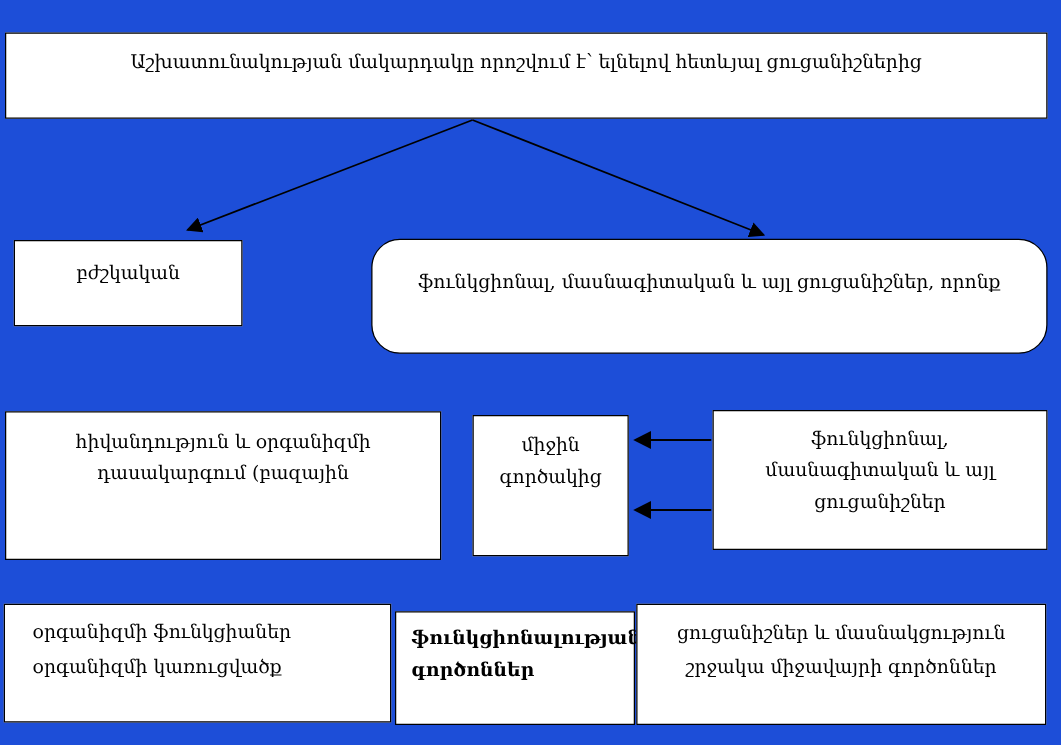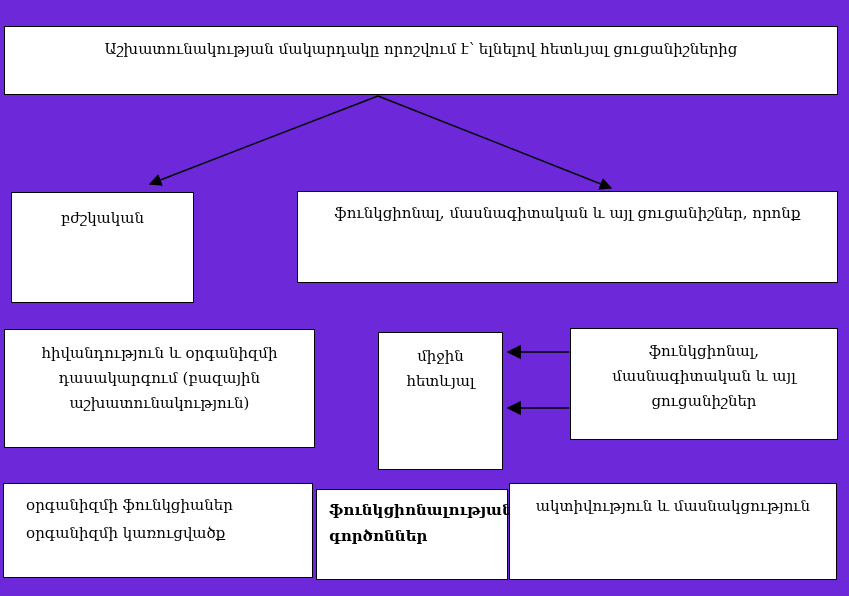--- a/index.html
+++ b/index.html
@@ -4,42 +4,42 @@
 <style>
   html, body {
     margin: 0;
     padding: 0;
     background: #ffffff;
   }
   #canvas {
     position: relative;
     width: 849px;
     height: 596px;
-    background: #6d28d9;
+    background: #1d4ed8;
     font-family: "DejaVu Serif", "DejaVu Sans", serif;
     color: #000000;
     overflow: hidden;
   }
   .box {
     position: absolute;
     box-sizing: border-box;
     border: 1.5px solid #000000;
     background: #ffffff;
     font-size: 15px;
     line-height: 25px;
   }
   .center { text-align: center; }
   .leftalign { text-align: left; }
   .line { white-space: nowrap; }
 
   #top-box        { left: 4px;   top: 26px;  width: 834px; height: 69px;  padding-top: 10px; }
-  #medical-box    { left: 11px;  top: 192px; width: 183px; height: 111px;  padding-top: 13px; }
-  #functional-top-box { left: 297px; top: 191px; width: 541px; height: 92px; padding-top: 9px; }
-  #disease-box    { left: 4px;   top: 329px; width: 311px; height: 119px; padding-top: 11px; }
-  #coefficient-box{ left: 378px; top: 332px; width: 125px; height: 138px; padding-top: 11px; }
+  #medical-box    { left: 11px;  top: 192px; width: 183px; height: 69px;  padding-top: 13px; }
+  #functional-top-box { left: 297px; top: 191px; width: 541px; height: 92px; padding-top: 21px; border-radius: 23px; }
+  #disease-box    { left: 4px;   top: 329px; width: 349px; height: 119px; padding-top: 11px; }
+  #coefficient-box{ left: 378px; top: 332px; width: 125px; height: 113px; padding-top: 11px; }
   #functional-side-box { left: 570px; top: 328px; width: 268px; height: 112px; padding-top: 10px; }
   #organism-box   { left: 3px;   top: 483px; width: 310px; height: 95px;  padding: 7px 6px 0 22px; line-height: 28px; }
   #icf-box        { left: 316px; top: 489px; width: 192px; height: 91px;  padding: 7px 4px 0 12px; font-weight: bold; line-height: 26px; }
   #activity-box   { left: 509px; top: 483px; width: 328px; height: 97px;  padding-top: 9px; line-height: 27px; }
 
   #arrow-layer {
     position: absolute;
     left: 0; top: 0;
     width: 849px; height: 596px;
     pointer-events: none;
@@ -58,46 +58,46 @@
     <div class="line">բժշկական</div>
   </div>
 
   <div id="functional-top-box" class="box center">
     <div class="line">ֆունկցիոնալ, մասնագիտական և այլ ցուցանիշներ, որոնք</div>
   </div>
 
   <div id="disease-box" class="box center">
     <div class="line">հիվանդություն և օրգանիզմի</div>
     <div class="line">դասակարգում (բազային</div>
-    <div class="line">աշխատունակություն)</div>
   </div>
 
   <div id="coefficient-box" class="box center">
     <div class="line">միջին</div>
-    <div class="line">հետևյալ</div>
+    <div class="line">գործակից</div>
   </div>
 
   <div id="organism-box" class="box leftalign">
     <div class="line">օրգանիզմի ֆունկցիաներ</div>
     <div class="line">օրգանիզմի կառուցվածք</div>
   </div>
 
   <div id="functional-side-box" class="box center">
     <div class="line">ֆունկցիոնալ,</div>
     <div class="line">մասնագիտական և այլ</div>
     <div class="line">ցուցանիշներ</div>
   </div>
 
   <div id="icf-box" class="box leftalign">
     <div class="line">ֆունկցիոնալության</div>
     <div class="line">գործոններ</div>
   </div>
 
   <div id="activity-box" class="box center">
-    <div class="line">ակտիվություն և մասնակցություն</div>
+    <div class="line">ցուցանիշներ և մասնակցություն</div>
+    <div class="line">շրջակա միջավայրի գործոններ</div>
   </div>
 
   <svg id="arrow-layer" viewBox="0 0 849 596" xmlns="http://www.w3.org/2000/svg">
     <defs>
       <marker id="ah" viewBox="0 0 10 10" refX="9" refY="5" markerWidth="9" markerHeight="9" orient="auto-start-reverse">
         <path d="M 0 0 L 10 5 L 0 10 z" fill="#000000"></path>
       </marker>
     </defs>
     <line x1="378" y1="96" x2="150" y2="184" stroke="#000000" stroke-width="1.4" marker-end="url(#ah)"></line>
     <line x1="378" y1="96" x2="611" y2="188" stroke="#000000" stroke-width="1.4" marker-end="url(#ah)"></line>

